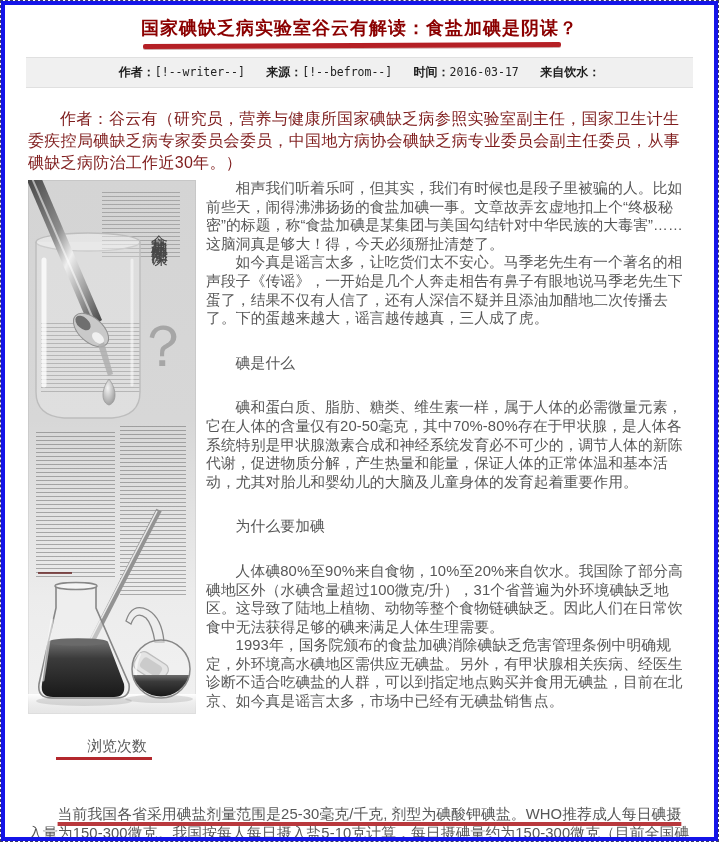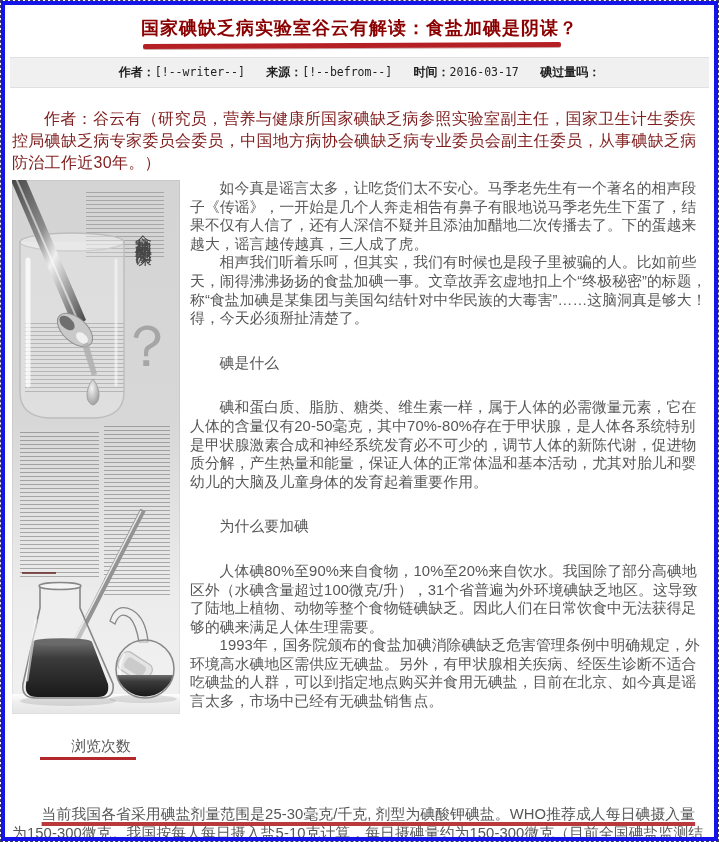--- a/index.html
+++ b/index.html
@@ -8,21 +8,21 @@
 
   .page-outer {
     width:719px; height:842px;
     border:1px dashed #3a3a6e;
   }
   .page-frame {
     width:100%; height:100%;
     border:4px solid #1414e8;
     background:#ffffff;
     overflow:hidden;
-    padding:0 5px;
+    padding:0 21px;
   }
 
   
   .page-title {
     margin:11px 0 0 0;
     text-align:center;
     font-size:18px;
     font-weight:bold;
     color:#8b0000;
     letter-spacing:1px;
@@ -132,21 +132,21 @@
 <div class="page-outer">
   <div class="page-frame">
 
     <h1 class="page-title">国家碘缺乏病实验室谷云有解读：食盐加碘是阴谋？</h1>
     <div class="title-underline"></div>
 
     <div class="meta-bar">
       <span class="meta-item"><span class="meta-label">作者：</span><span class="meta-value">[!--writer--]</span></span>
       <span class="meta-item"><span class="meta-label">来源：</span><span class="meta-value">[!--befrom--]</span></span>
       <span class="meta-item"><span class="meta-label">时间：</span><span class="meta-value">2016-03-17</span></span>
-      <span class="meta-item"><span class="meta-label">碘过量吗：</span></span>
+      <span class="meta-item"><span class="meta-label">来自饮水：</span></span>
     </div>
 
     <p class="author-note">作者：谷云有（研究员，营养与健康所国家碘缺乏病参照实验室副主任，国家卫生计生委疾控局碘缺乏病专家委员会委员，中国地方病协会碘缺乏病专业委员会副主任委员，从事碘缺乏病防治工作近30年。）</p>
 
     <div class="article">
 
       <div class="figure">
         <div class="smallprint smallprint-a"></div>
         <div class="smallprint smallprint-b"></div>
         <div class="smallprint smallprint-c"></div>
@@ -208,22 +208,22 @@
           <path d="M127,462 Q124,444 118,438 Q108,430 103,444 L98,441 Q104,422 120,430 Q134,438 136,462 Z" fill="rgba(238,238,238,0.7)" stroke="#878787" stroke-width="1.3"></path>
           <circle cx="133" cy="489" r="29" fill="rgba(240,240,240,0.55)" stroke="#878787" stroke-width="1.5"></circle>
           <path d="M105,495 A29,29 0 0 0 161,495 L105,495 Z" fill="url(#liqG)"></path>
           <path d="M112,474 Q107,484 108,494" stroke="rgba(255,255,255,0.6)" stroke-width="2.5" fill="none" stroke-linecap="round"></path>
         </svg>
 
         <div class="figure-vtitle">食盐加碘是阴谋</div>
         <div class="figure-qmark">？</div>
       </div>
 
+      <p>相声我们听着乐呵，但其实，我们有时候也是段子里被骗的人。比如前些天，闹得沸沸扬扬的食盐加碘一事。文章故弄玄虚地扣上个“终极秘密”的标题，称“食盐加碘是某集团与美国勾结针对中华民族的大毒害”……这脑洞真是够大！得，今天必须掰扯清楚了。</p>
       <p>如今真是谣言太多，让吃货们太不安心。马季老先生有一个著名的相声段子《传谣》，一开始是几个人奔走相告有鼻子有眼地说马季老先生下蛋了，结果不仅有人信了，还有人深信不疑并且添油加醋地二次传播去了。下的蛋越来越大，谣言越传越真，三人成了虎。</p>
-      <p>相声我们听着乐呵，但其实，我们有时候也是段子里被骗的人。比如前些天，闹得沸沸扬扬的食盐加碘一事。文章故弄玄虚地扣上个“终极秘密”的标题，称“食盐加碘是某集团与美国勾结针对中华民族的大毒害”……这脑洞真是够大！得，今天必须掰扯清楚了。</p>
       <p class="section-heading">碘是什么</p>
       <p>碘和蛋白质、脂肪、糖类、维生素一样，属于人体的必需微量元素，它在人体的含量仅有20-50毫克，其中70%-80%存在于甲状腺，是人体各系统特别是甲状腺激素合成和神经系统发育必不可少的，调节人体的新陈代谢，促进物质分解，产生热量和能量，保证人体的正常体温和基本活动，尤其对胎儿和婴幼儿的大脑及儿童身体的发育起着重要作用。</p>
       <p class="section-heading">为什么要加碘</p>
       <p>人体碘80%至90%来自食物，10%至20%来自饮水。我国除了部分高碘地区外（水碘含量超过100微克/升），31个省普遍为外环境碘缺乏地区。这导致了陆地上植物、动物等整个食物链碘缺乏。因此人们在日常饮食中无法获得足够的碘来满足人体生理需要。</p>
       <p>1993年，国务院颁布的食盐加碘消除碘缺乏危害管理条例中明确规定，外环境高水碘地区需供应无碘盐。另外，有甲状腺相关疾病、经医生诊断不适合吃碘盐的人群，可以到指定地点购买并食用无碘盐，目前在北京、如今真是谣言太多，市场中已经有无碘盐销售点。</p>
       <p class="section-heading"><span class="heading-underlined">浏览次数</span></p>
       <p class="last-paragraph"><span class="red-underline">当前我国各省采用碘盐剂量范围是25-30毫克/千克, 剂型为碘酸钾碘盐。WHO推荐成人每日碘摄入量为150-300微克。我国按每人每日摄入盐5-10克计算，每日摄碘量约为150-300微克（目前全国碘盐监测结果，碘盐平均含碘量为24.8毫克/公斤)，扣除烹调和人体代谢的损失，碘的摄入量不会高于WHO推荐量。</span><span>且中国营养学会提出中国成人每日最高耐受剂量为600微克/日。因此，食盐加碘量是十分安全的。</span></p>
 
     </div>
   </div>

